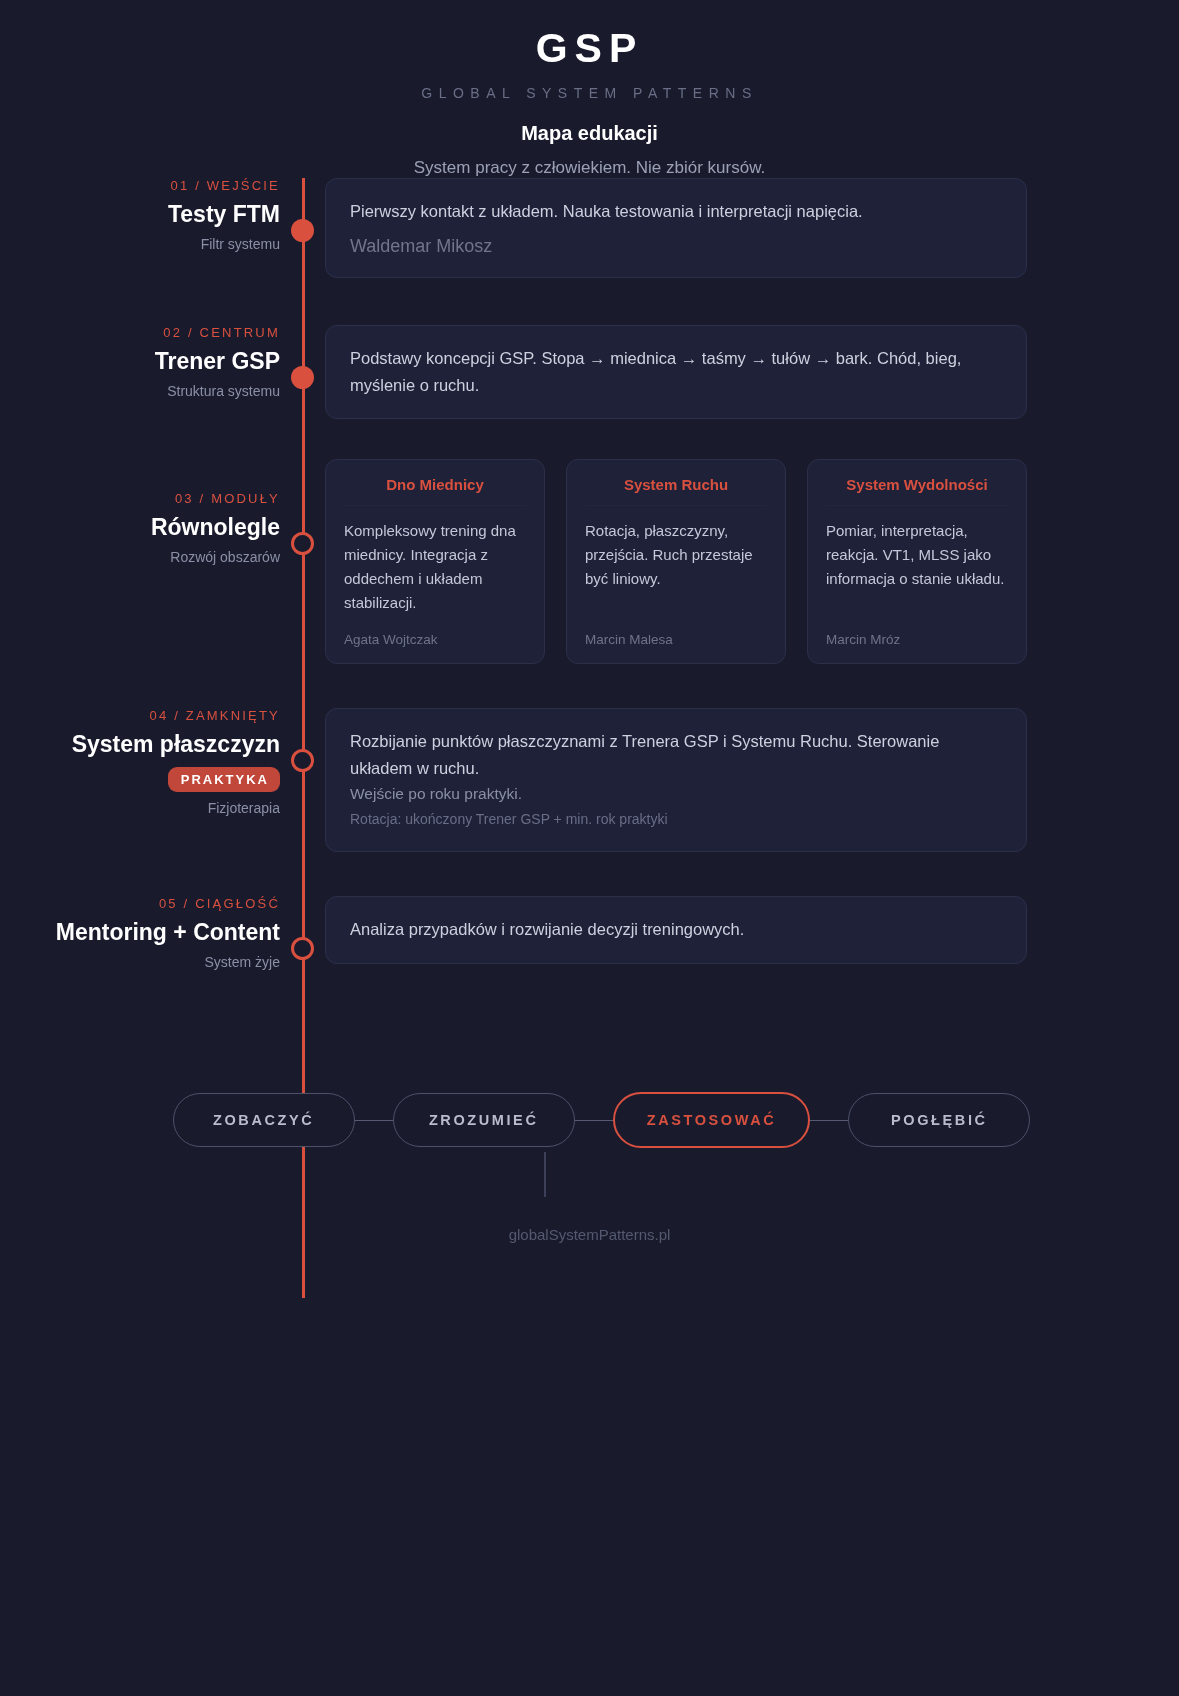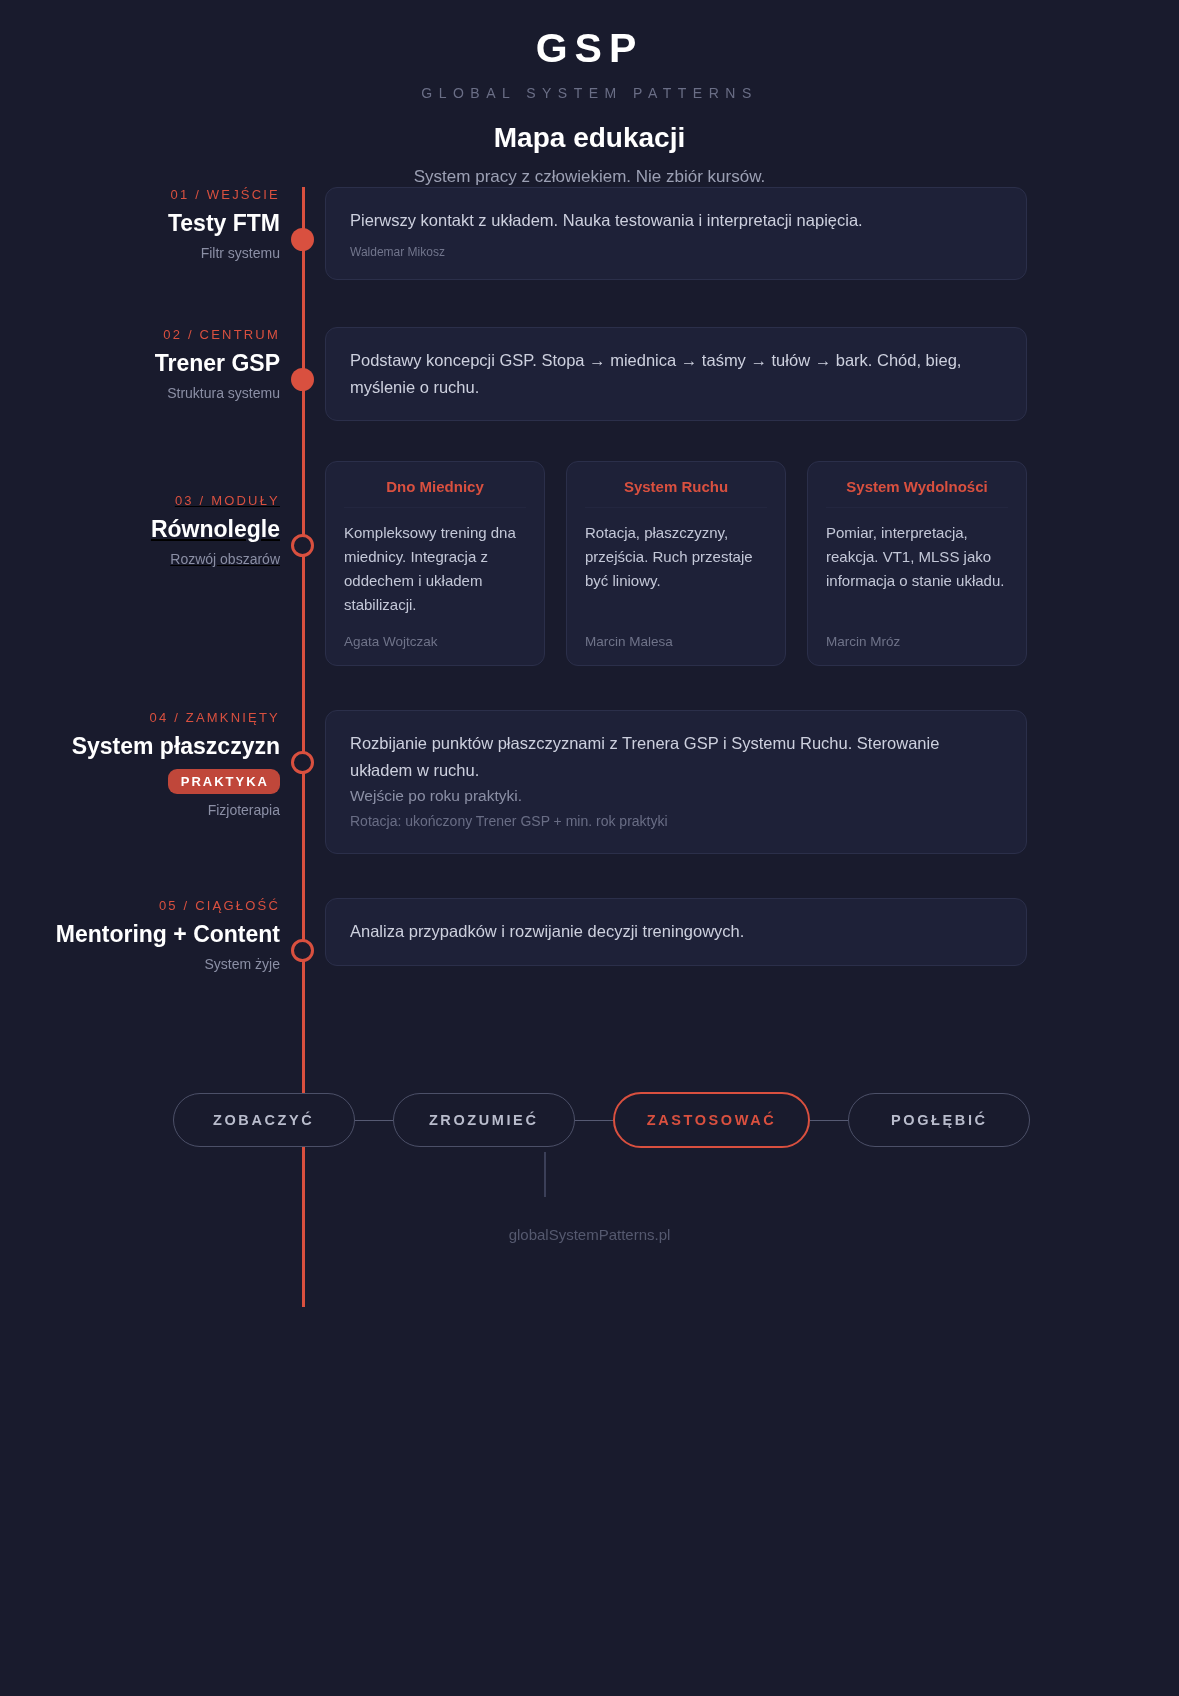--- a/index.html
+++ b/index.html
@@ -26,21 +26,21 @@
     letter-spacing: 7px;
     line-height: 1.3;
   }
   .brand-sub {
     font-size: 14px;
     color: #6a6e86;
     letter-spacing: 6.5px;
     margin-top: 10px;
   }
   .title {
-    font-size: 28px;
+    font-size: 20px;
     font-weight: bold;
     color: #ffffff;
     margin-top: 21px;
   }
   .subtitle {
     font-size: 17px;
     color: #9ca0b4;
     margin-top: 13px;
   }
 
@@ -125,21 +125,21 @@
     border: 1px solid #2b2f4a;
     border-radius: 12px;
     padding: 19px 24px 20px 24px;
   }
   .card p {
     font-size: 16.5px;
     color: #cdd0de;
     line-height: 1.62;
   }
   .card .author {
-    font-size: 12px;
+    font-size: 18px;
     color: #71758c;
     margin-top: 11px;
   }
   .card .sub1 {
     font-size: 15.5px;
     color: #8b8fa5;
     line-height: 1.6;
   }
   .card .sub2 {
     font-size: 14px;
@@ -285,21 +285,21 @@
       <div class="right">
         <div class="card">
           <p>Podstawy koncepcji GSP. Stopa → miednica → taśmy → tułów → bark. Chód, bieg, myślenie o ruchu.</p>
         </div>
       </div>
     </div>
 
     <div class="gap-2"></div>
 
     <div class="row">
-      <div class="left" style="padding-top:32px;text-decoration:underline;">
+      <div class="left" style="padding-top:32px;">
         <div class="kicker">03 / MODUŁY</div>
         <div class="stage">Równolegle</div>
         <div class="note">Rozwój obszarów</div>
       </div>
       <div class="dotcol" style="padding-top:73px;">
         <div class="dot hollow"></div>
       </div>
       <div class="right">
         <div class="modules">
           <div class="mcard">

